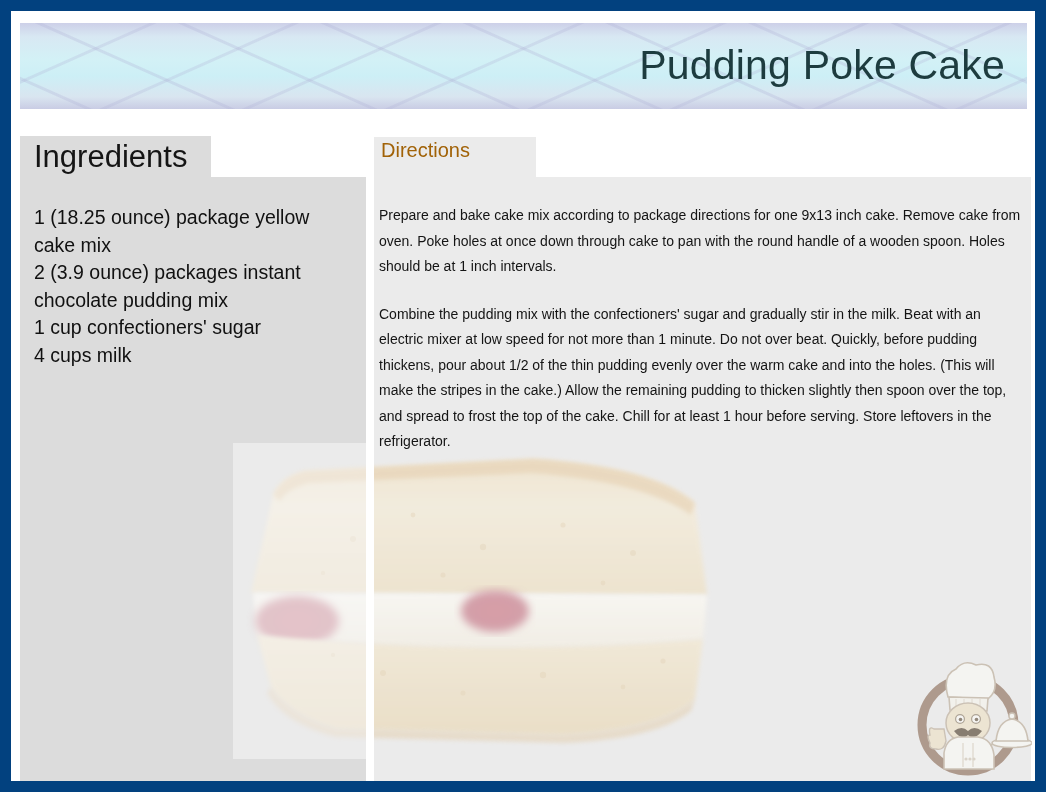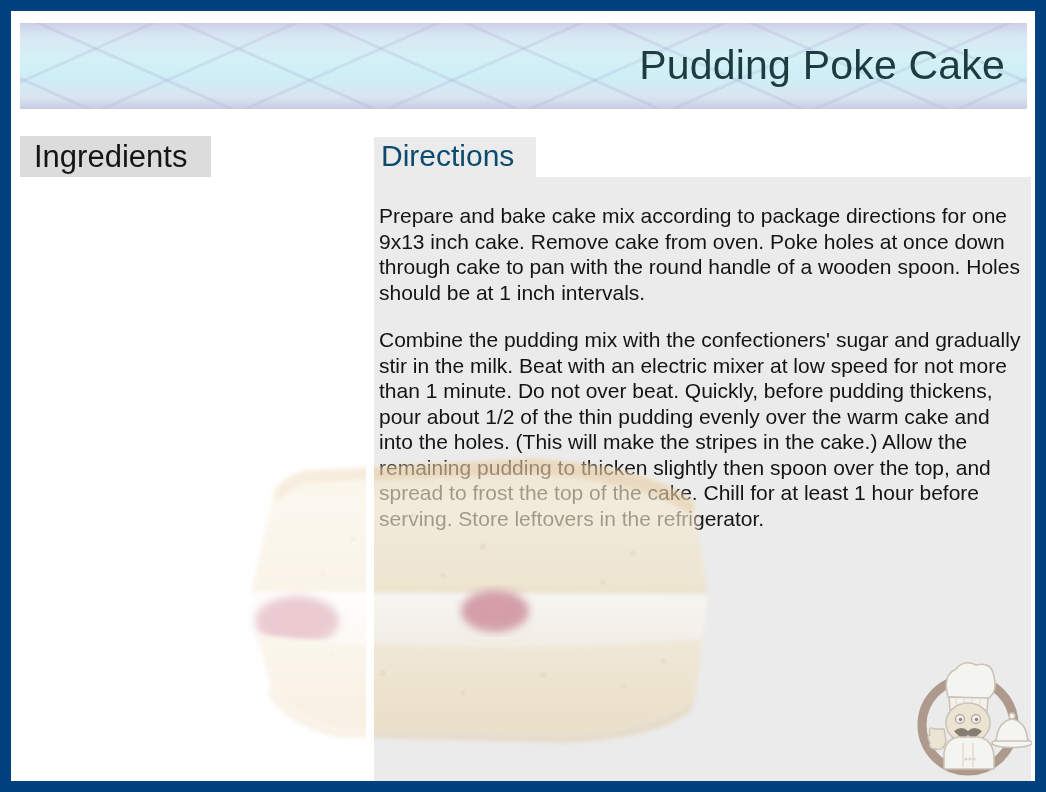--- a/index.html
+++ b/index.html
@@ -101,38 +101,38 @@
     left: 363px;
     top: 126px;
     width: 162px;
     height: 40px;
     background: #ebebeb;
   }
   #dir-tab-label {
     position: absolute;
     left: 7px;
     top: 2px;
-    font-size: 30px;
-    color: #0c4a6e;
+    font-size: 20px;
+    color: #a16207;
     white-space: nowrap;
   }
   #dir-panel {
     position: absolute;
     left: 363px;
     top: 166px;
     width: 657px;
     height: 614px;
     background: #ebebeb;
   }
   #dir-body {
     position: absolute;
     left: 5px;
     top: 26px;
     width: 648px;
-    font-size: 21px;
+    font-size: 14px;
     line-height: 25.5px;
     color: #141414;
   }
   #dir-body p { margin: 0 0 22px 0; }
   #dir-body p:last-child { margin-bottom: 16px; }
 
   
   #cake-wrap {
     position: absolute;
     left: 222px;
@@ -182,20 +182,28 @@
 <body>
 
 <div id="card">
 
   <div id="banner">
     <div id="banner-title">Pudding Poke Cake</div>
   </div>
 
   <div id="ing-tab">
     <div id="ing-tab-label">Ingredients</div>
+  </div>
+  <div id="ing-panel">
+    <div id="ing-list">
+      <div class="ing-item">1 (18.25 ounce) package yellow cake mix</div>
+      <div class="ing-item">2 (3.9 ounce) packages instant chocolate pudding mix</div>
+      <div class="ing-item">1 cup confectioners' sugar</div>
+      <div class="ing-item">4 cups milk</div>
+    </div>
   </div>
 
   <div id="dir-tab">
     <div id="dir-tab-label">Directions</div>
   </div>
   <div id="dir-panel">
     <div id="dir-body">
       <p>Prepare and bake cake mix according to package directions for one 9x13 inch cake. Remove cake from oven. Poke holes at once down through cake to pan with the round handle of a wooden spoon. Holes should be at 1 inch intervals.</p>
       <p>Combine the pudding mix with the confectioners' sugar and gradually stir in the milk. Beat with an electric mixer at low speed for not more than 1 minute. Do not  over beat. Quickly, before pudding thickens, pour about 1/2 of the thin pudding evenly over the warm cake and into the holes. (This will make the stripes in the cake.) Allow the remaining pudding to thicken slightly then spoon over the top, and spread to frost the top of the cake. Chill for at least 1 hour before serving. Store leftovers in the refrigerator.</p>
     </div>

